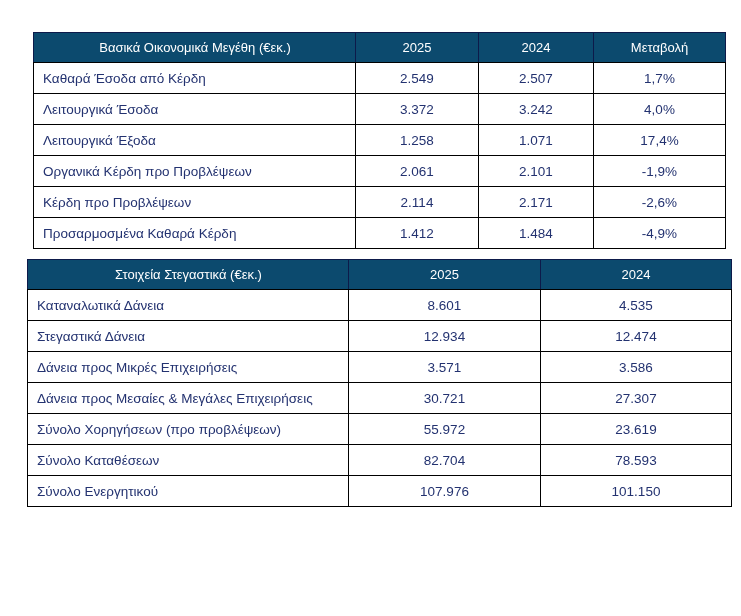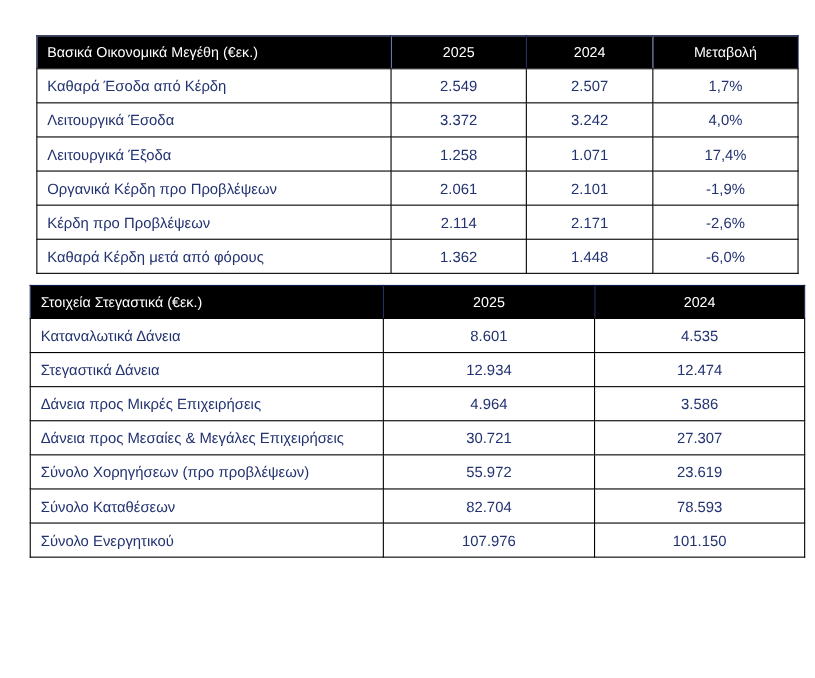--- a/index.html
+++ b/index.html
@@ -22,26 +22,27 @@
   .tbl td {
     border: 1px solid #000000;
     height: 30px;
     padding: 0 8px;
     text-align: center;
     white-space: nowrap;
     overflow: hidden;
   }
   .tbl td.label-cell { text-align: left; padding-left: 9px; }
   .tbl tr.head td {
-    background: #000000;
+    background: #0c4a6e;
     color: #ffffff;
     border: 1px solid #0d1a4a;
     border-bottom: 1px solid #000000;
     height: 29px;
     font-size: 13px;
+    text-align: center;
   }
   
   #fin-table col.c-label  { width: 322px; }
   #fin-table col.c-y1     { width: 123px; }
   #fin-table col.c-y2     { width: 115px; }
   #fin-table col.c-chg    { width: 132px; }
   
   #bal-table col.c-label  { width: 321px; }
   #bal-table col.c-y1     { width: 192px; }
   #bal-table col.c-y2     { width: 191px; }
@@ -87,24 +88,24 @@
       <td>2.101</td>
       <td>-1,9%</td>
     </tr>
     <tr>
       <td class="label-cell">Κέρδη προ Προβλέψεων</td>
       <td>2.114</td>
       <td>2.171</td>
       <td>-2,6%</td>
     </tr>
     <tr>
-      <td class="label-cell">Καθαρά Κέρδη μετά από φόρους</td>
-      <td>1.362</td>
-      <td>1.448</td>
-      <td>-6,0%</td>
+      <td class="label-cell">Προσαρμοσμένα Καθαρά Κέρδη</td>
+      <td>1.412</td>
+      <td>1.484</td>
+      <td>-4,9%</td>
     </tr>
   </tbody>
 </table>
 
 <table class="tbl" id="bal-table">
   <colgroup>
     <col class="c-label">
       <col class="c-y1">
       <col class="c-y2">
   </colgroup>
@@ -119,21 +120,21 @@
       <td>8.601</td>
       <td>4.535</td>
     </tr>
     <tr>
       <td class="label-cell">Στεγαστικά Δάνεια</td>
       <td>12.934</td>
       <td>12.474</td>
     </tr>
     <tr>
       <td class="label-cell">Δάνεια προς Μικρές Επιχειρήσεις</td>
-      <td>4.964</td>
+      <td>3.571</td>
       <td>3.586</td>
     </tr>
     <tr>
       <td class="label-cell">Δάνεια προς Μεσαίες &amp; Μεγάλες Επιχειρήσεις</td>
       <td>30.721</td>
       <td>27.307</td>
     </tr>
     <tr>
       <td class="label-cell">Σύνολο Χορηγήσεων (προ προβλέψεων)</td>
       <td>55.972</td>

